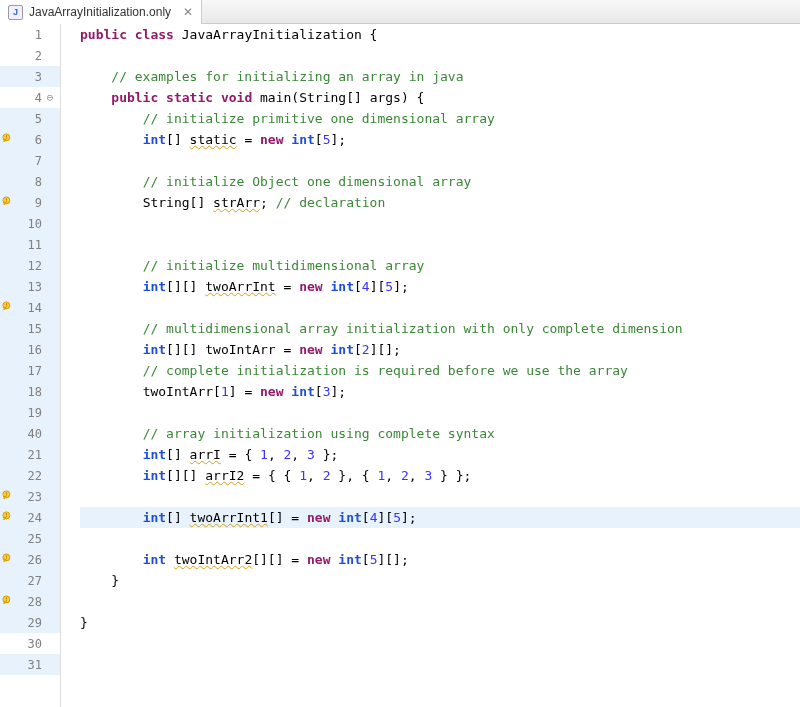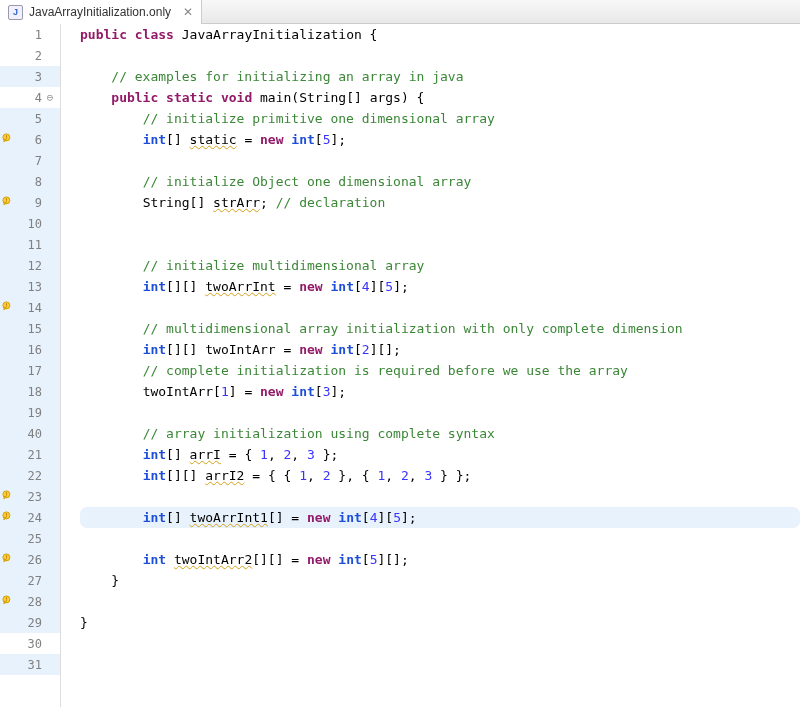--- a/index.html
+++ b/index.html
@@ -105,21 +105,20 @@
       flex-direction: column;
       padding-left: 19px;
     }
     .code-line {
       height: 21px;
       line-height: 21px;
       white-space: pre;
     }
     .code-line.highlight {
       background: #e8f2fc;
-      border-radius: 7px;
     }
     .kw { color: #931a68; font-weight: bold; }
     .type { color: #1d4ed8; font-weight: bold; text-align: right; }
     .cmt { color: #3b8737; text-align: right; }
     .num { color: #3933ff; }
     .cls { color: #000; }
     .var { color: #000; text-align: center; }
     .warn-var {
       color: #000;
       text-decoration: underline wavy #d4a017;

